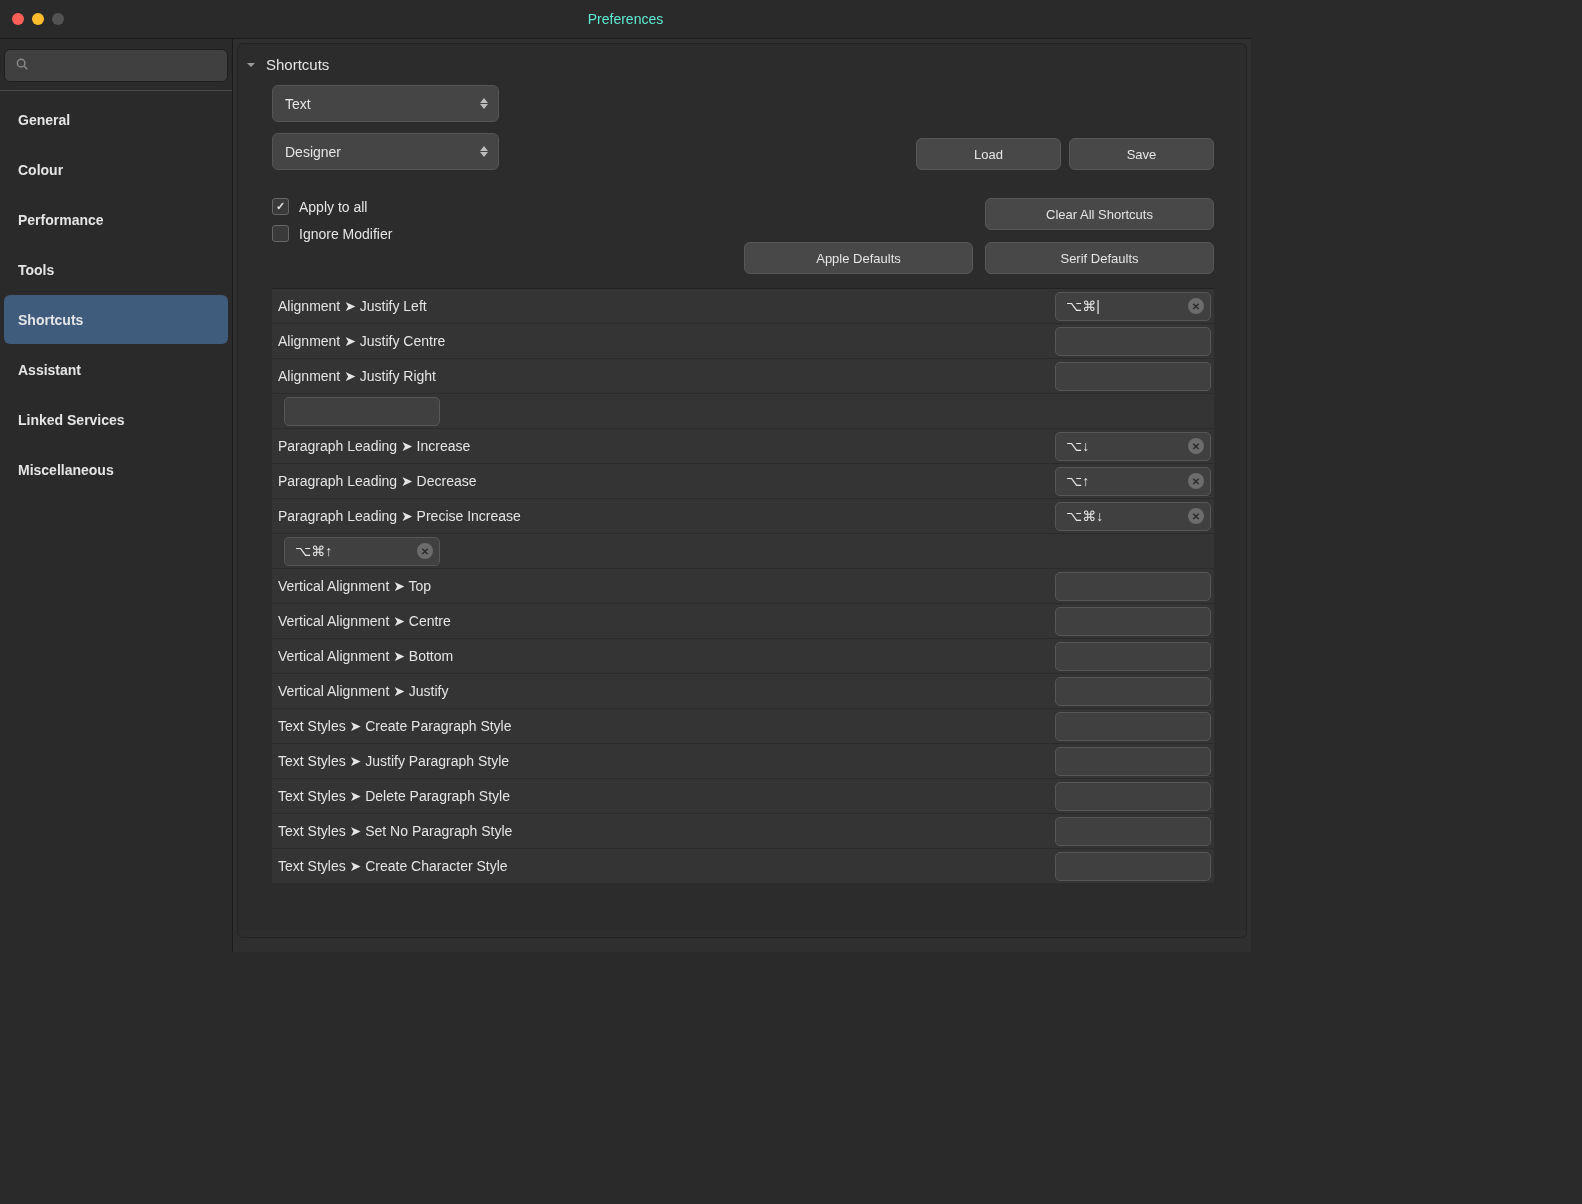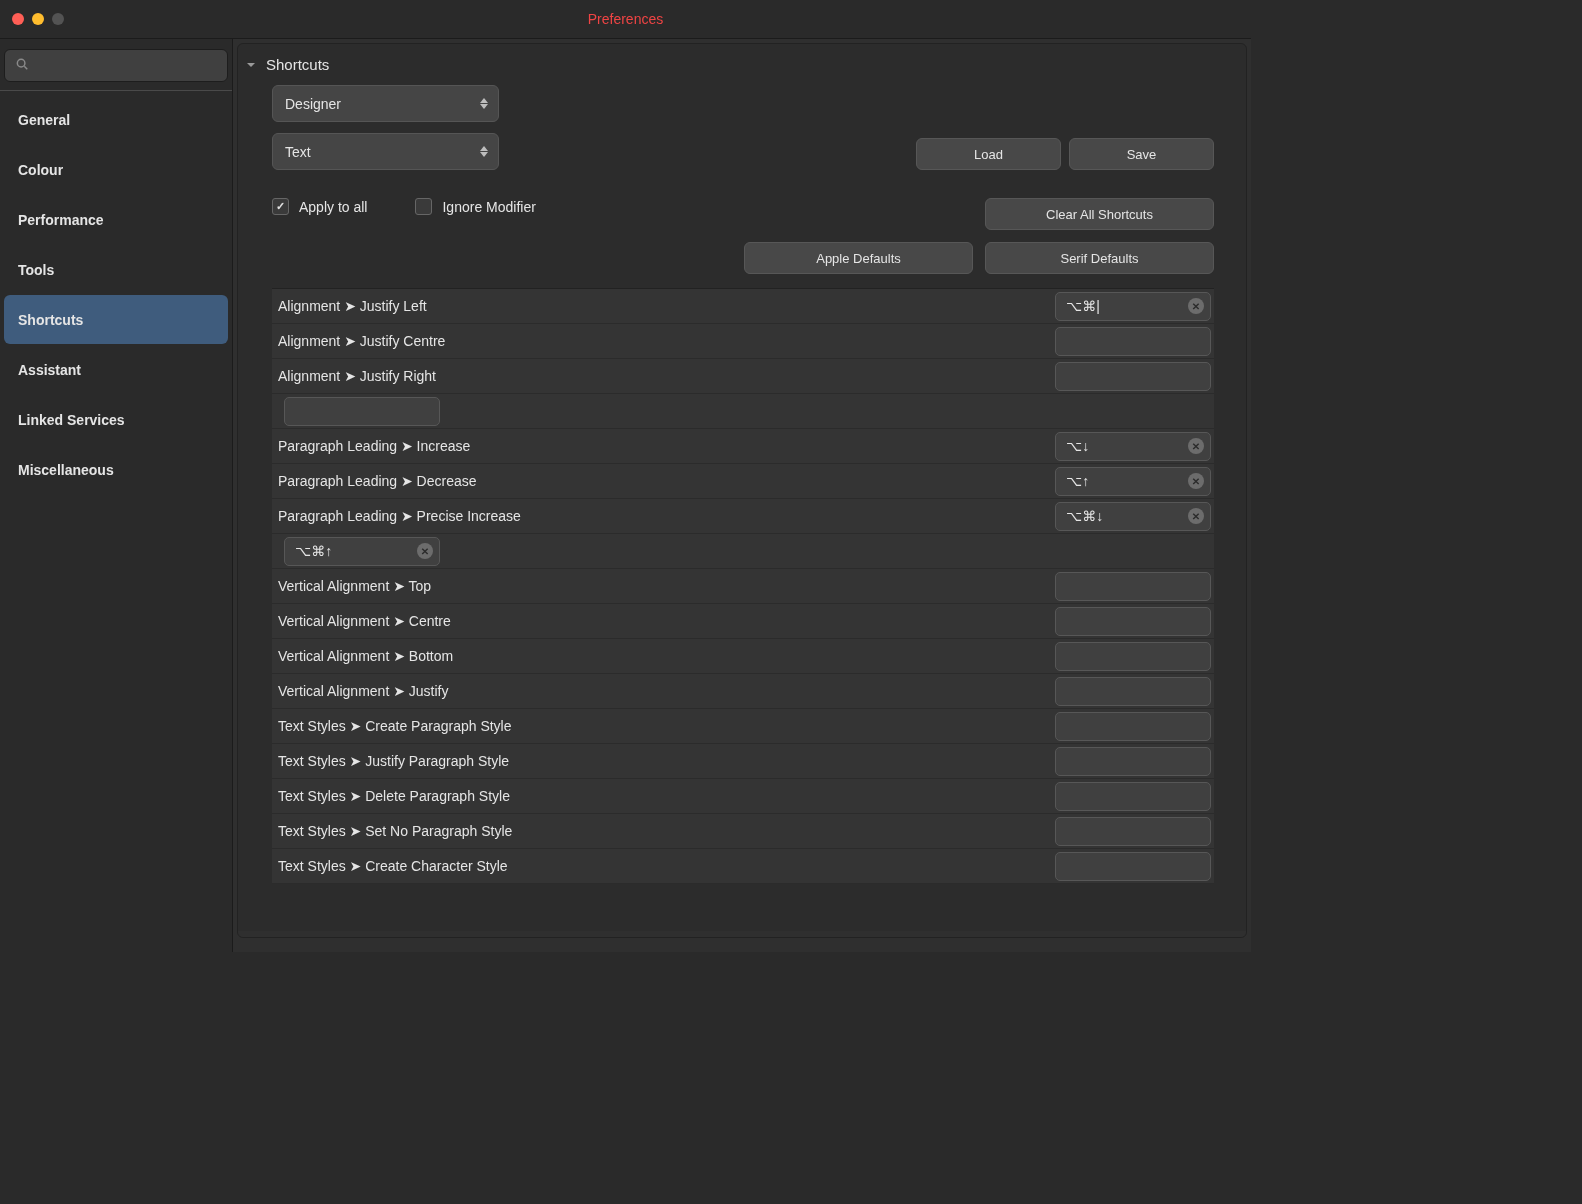--- a/index.html
+++ b/index.html
@@ -42,21 +42,21 @@
     }
     .light.red { background: #ff5f56; }
     .light.yellow { background: #ffbd2e; }
     .light.gray { background: #535353; }
     .title {
       position: absolute;
       left: 0;
       right: 0;
       text-align: center;
       font-size: 14px;
-      color: #ef4444;
+      color: #5eead4;
       font-weight: 500;
       pointer-events: none;
     }
     .body {
       flex: 1;
       display: flex;
       overflow: hidden;
       border-top: 1px solid #1b1b1b;
     }
     .sidebar {
@@ -227,22 +227,21 @@
       align-items: flex-end;
     }
     .checks-and-buttons {
       display: flex;
       justify-content: space-between;
       align-items: flex-start;
       margin-top: 28px;
     }
     .checks {
       display: flex;
-      flex-direction: row;
-      gap: 48px;
+      flex-direction: column;
     }
     .rightbtns {
       display: flex;
       flex-direction: column;
       gap: 10px;
       align-items: flex-end;
     }
     .defaults-row {
       display: flex;
       gap: 12px;
@@ -400,41 +399,41 @@
                 <path d="M2 4 L6 8 L10 4 Z"></path>
               </svg>
           </span>
           <span>Shortcuts</span>
         </div>
 
         <div class="controls">
           <div class="controls-top">
             <div class="left-col">
               <div class="select">
+                <span>Text</span>
+                <span class="stepper">
+                  <svg width="8" height="5" viewBox="0 0 8 5" fill="#bdbdbd">
+                      <path d="M0 5 L4 0 L8 5 Z"></path>
+                    </svg>
+                  <svg width="8" height="5" viewBox="0 0 8 5" fill="#bdbdbd">
+                      <path d="M0 0 L4 5 L8 0 Z"></path>
+                    </svg>
+                </span>
+              </div>
+              <div class="select">
                 <span>Designer</span>
                 <span class="stepper">
                   <svg width="8" height="5" viewBox="0 0 8 5" fill="#bdbdbd">
                       <path d="M0 5 L4 0 L8 5 Z"></path>
                     </svg>
                   <svg width="8" height="5" viewBox="0 0 8 5" fill="#bdbdbd">
                       <path d="M0 0 L4 5 L8 0 Z"></path>
                     </svg>
                 </span>
               </div>
-              <div class="select">
-                <span>Text</span>
-                <span class="stepper">
-                  <svg width="8" height="5" viewBox="0 0 8 5" fill="#bdbdbd">
-                      <path d="M0 5 L4 0 L8 5 Z"></path>
-                    </svg>
-                  <svg width="8" height="5" viewBox="0 0 8 5" fill="#bdbdbd">
-                      <path d="M0 0 L4 5 L8 0 Z"></path>
-                    </svg>
-                </span>
-              </div>
             </div>
             <div class="right-col">
               <div class="btn">Load</div>
               <div class="btn">Save</div>
             </div>
           </div>
 
           <div class="checks-and-buttons">
             <div class="checks">
               <div class="checkbox-row">

